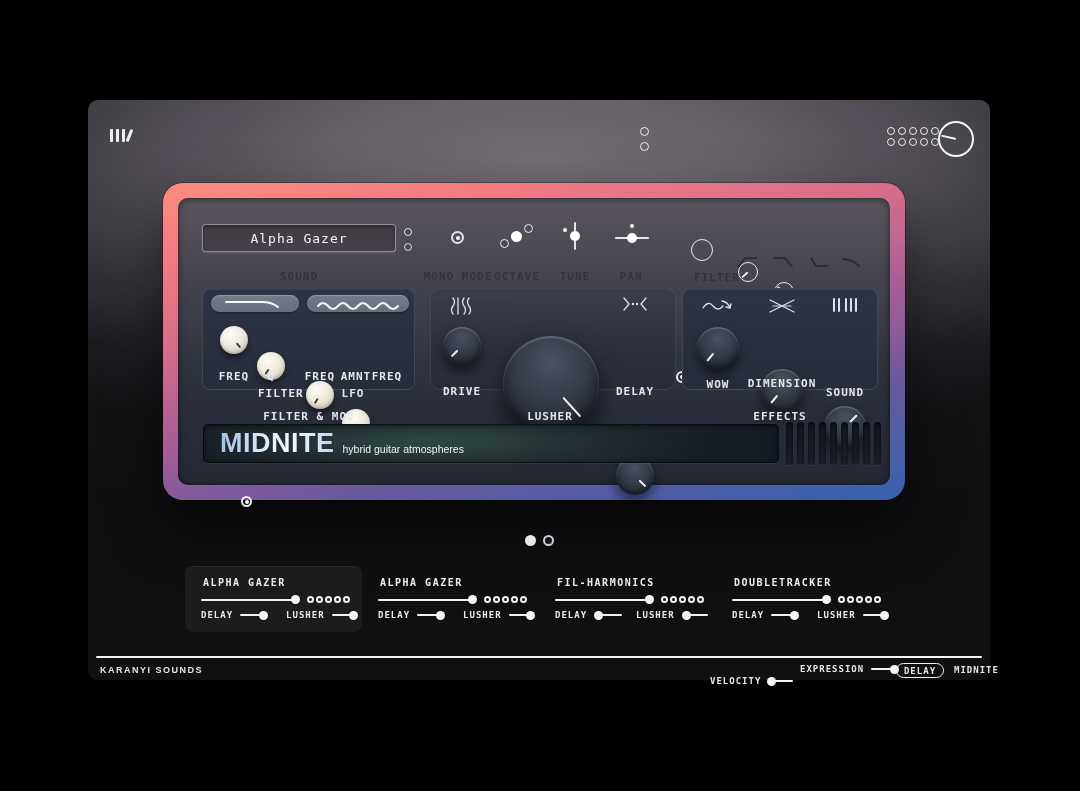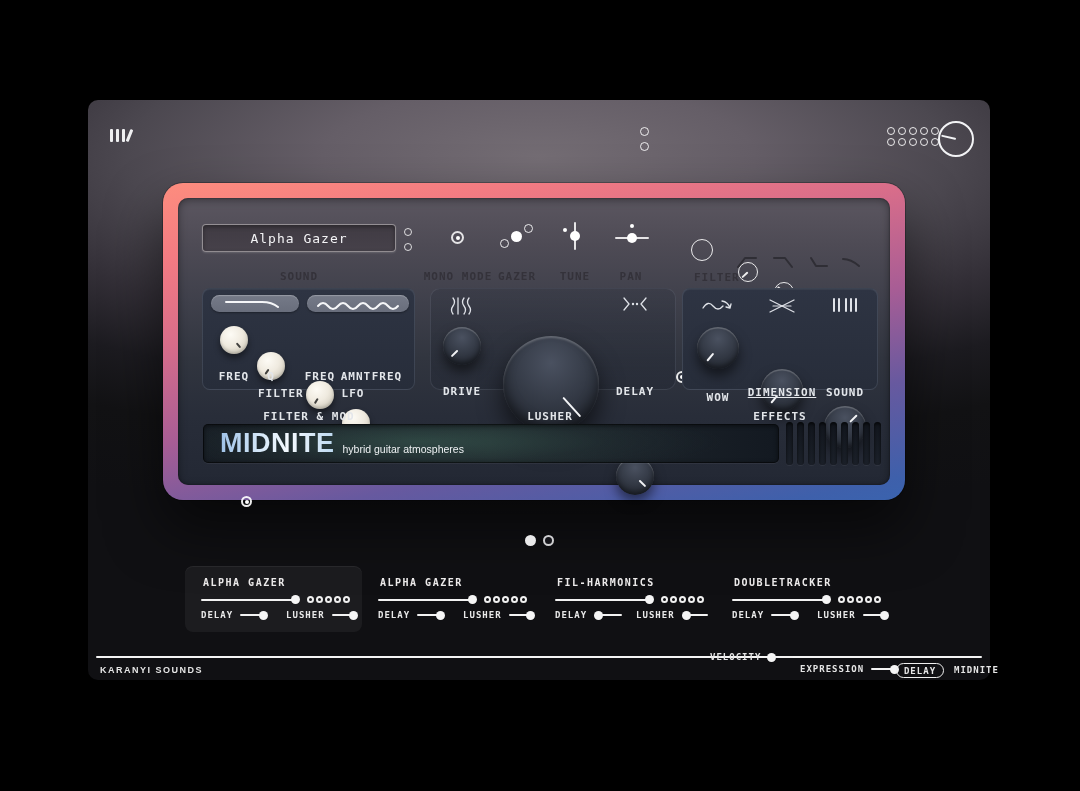--- a/index.html
+++ b/index.html
@@ -163,21 +163,21 @@
       <div class="abs lbl lbl-dark" style="left:24px;top:60px;width:194px;">SOUND</div>
 
       <div class="abs radio" style="left:273px;top:33px;width:13px;height:13px;border-color:rgba(255,255,255,.85);"></div>
       <div class="abs lbl lbl-dark" style="left:238px;top:60px;width:84px;">MONO MODE</div>
 
       <div class="abs" style="left:318px;top:24px;width:40px;height:28px;">
         <span class="abs ring" style="left:4px;top:17px;width:9px;height:9px;"></span>
         <span class="abs" style="left:15px;top:9px;width:11px;height:11px;border-radius:50%;background:#fff;"></span>
         <span class="abs ring" style="left:28px;top:2px;width:9px;height:9px;"></span>
       </div>
-      <div class="abs lbl lbl-dark" style="left:299px;top:60px;width:80px;">GAZER</div>
+      <div class="abs lbl lbl-dark" style="left:299px;top:60px;width:80px;">OCTAVE</div>
 
       <div class="abs" style="left:382px;top:24px;width:30px;height:30px;">
         <span class="abs" style="left:14px;top:0;width:2px;height:28px;background:rgba(255,255,255,.85);border-radius:1px;"></span>
         <span class="abs" style="left:10px;top:9px;width:10px;height:10px;border-radius:50%;background:#fff;"></span>
         <span class="abs" style="left:3px;top:6px;width:4px;height:4px;border-radius:50%;background:#fff;"></span>
       </div>
       <div class="abs lbl lbl-dark" style="left:357px;top:60px;width:80px;">TUNE</div>
 
       <div class="abs" style="left:437px;top:24px;width:34px;height:30px;">
         <span class="abs" style="left:0;top:15px;width:34px;height:2px;background:rgba(255,255,255,.85);border-radius:1px;"></span>
@@ -303,22 +303,22 @@
         </svg>
         <div class="abs knob knobD" style="left:14px;top:38px;width:42px;height:42px;">
             <span class="ptrwrap" style="transform:rotate(40deg);"></span>
           </div>
         <div class="abs knob knobD" style="left:78px;top:38px;width:42px;height:42px;">
             <span class="ptrwrap" style="transform:rotate(40deg);"></span>
           </div>
         <div class="abs knob knobD" style="left:141px;top:33px;width:42px;height:42px;">
             <span class="ptrwrap" style="transform:rotate(-135deg);"></span>
           </div>
-        <div class="abs lbl lbl-light" style="left:11px;top:90px;width:48px;">WOW</div>
-        <div class="abs lbl lbl-light" style="left:59px;top:85px;width:80px;text-decoration:underline;">DIMENSION</div>
+        <div class="abs lbl lbl-light" style="left:11px;top:77px;width:48px;">WOW</div>
+        <div class="abs lbl lbl-light" style="left:59px;top:76px;width:80px;">DIMENSION</div>
         <div class="abs lbl lbl-light" style="left:138px;top:85px;width:48px;">SOUND</div>
       </div>
 
       <div class="abs lbl lbl-light" style="left:61px;top:200px;width:140px;">FILTER &amp; MOD</div>
       <div class="abs lbl lbl-light" style="left:322px;top:200px;width:100px;">LUSHER</div>
       <div class="abs lbl lbl-light" style="left:532px;top:200px;width:140px;">EFFECTS</div>
 
       <div id="banner" class="abs">
         <span id="banner-title">MIDNITE</span>
         <span id="banner-tagline">hybrid guitar atmospheres</span>
@@ -426,21 +426,21 @@
         <span class="sdot" style="margin-left:-3px;"></span>
       <span style="margin-left:18px;">LUSHER</span>
       <span class="sline" style="width:20px;margin-left:7px;"></span>
         <span class="sdot" style="margin-left:-3px;"></span>
     </div>
   </div>
 
   <div id="footer-line" class="abs"></div>
   <div class="abs flbl sans" style="left:12px;top:565px;letter-spacing:1.5px;font-family:'Liberation Sans',sans-serif;">KARANYI SOUNDS</div>
 
-  <div class="abs" style="left:622px;top:552px;display:flex;align-items:center;">
+  <div class="abs" style="left:622px;top:576px;display:flex;align-items:center;">
     <span class="flbl">VELOCITY</span>
     <span class="sdot" style="margin-left:6px;"></span>
       <span class="sline" style="width:20px;margin-left:-3px;"></span>
   </div>
   <div class="abs" style="left:712px;top:564px;display:flex;align-items:center;">
     <span class="flbl">EXPRESSION</span>
     <span class="sline" style="width:22px;margin-left:7px;"></span>
       <span class="sdot" style="margin-left:-3px;"></span>
   </div>
   <div id="skin-btn" class="abs">

